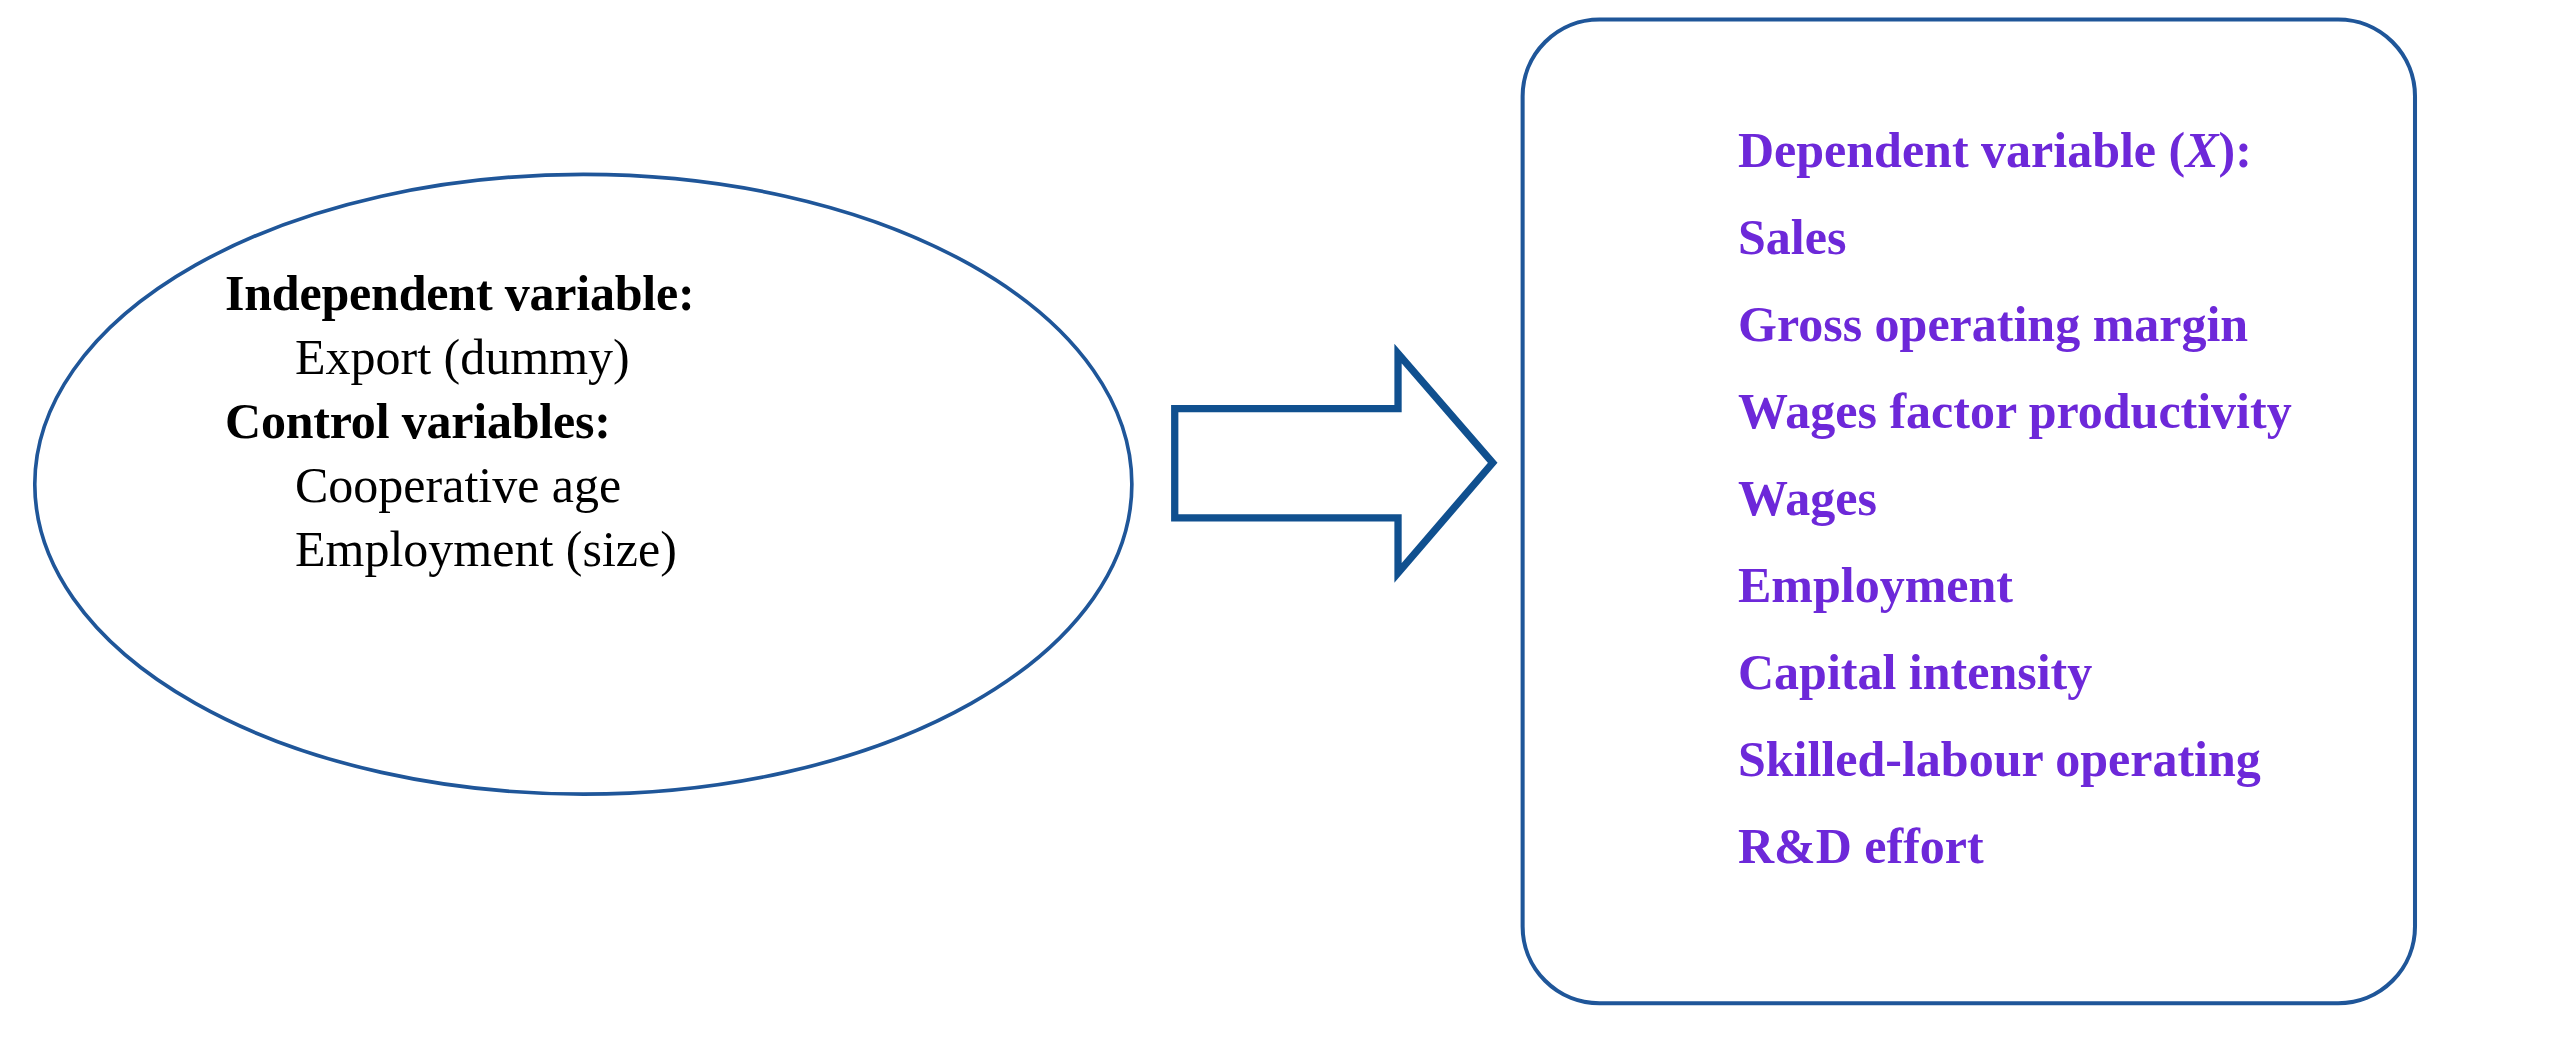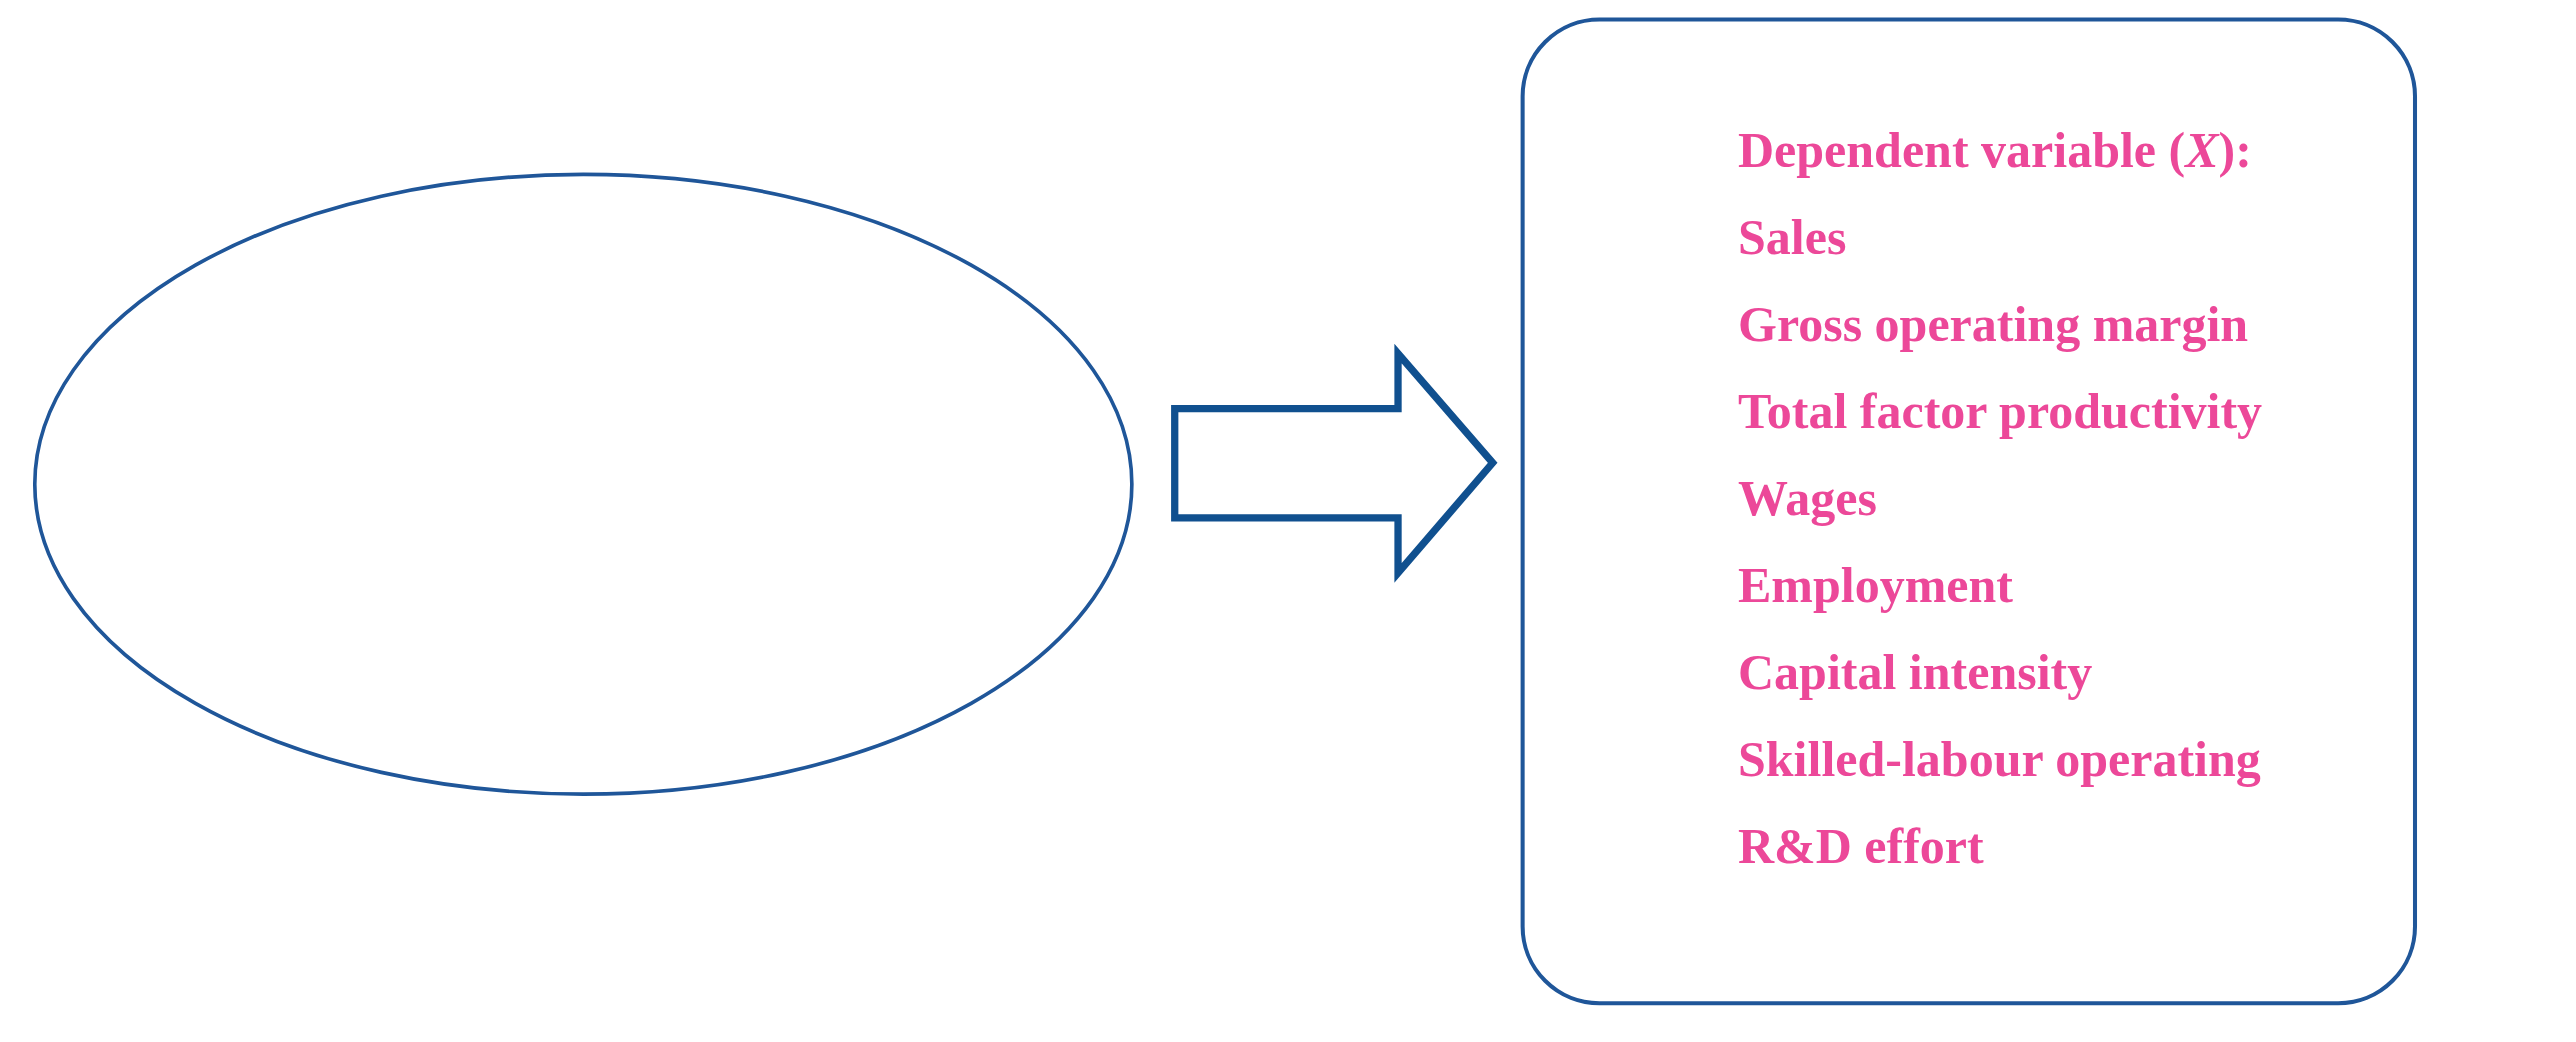--- a/index.html
+++ b/index.html
@@ -44,21 +44,21 @@
     font-weight: normal;
     padding-left: 70px;
   }
 
   
   #box-text {
     position: absolute;
     left: 1738px;
     top: 107px;
     width: 688px;
-    color: #ec4899;
+    color: #6d28d9;
     font-size: 50px;
     line-height: 87px;
     white-space: nowrap;
   }
   #box-text .box-heading {
     font-weight: bold;
   }
   #box-text .box-heading .var-x {
     font-style: italic;
     font-weight: bold;
@@ -81,27 +81,34 @@
              L 1728 437
              L 1845 572
              L 1728 708
              L 1728 640
              L 1452 640
              Z" fill="#FFFFFF" stroke="#10508F" stroke-width="9" stroke-linejoin="miter"></path>
 
     <rect x="1882" y="24" width="1103" height="1216" rx="95" ry="95" fill="#FFFFFF" stroke="#1F5699" stroke-width="5"></rect>
   </svg>
 
+  <div id="ellipse-text">
+    <div class="heading">Independent variable:</div>
+    <div class="sub">Export (dummy)</div>
+    <div class="heading">Control variables:</div>
+    <div class="sub">Cooperative age</div>
+    <div class="sub">Employment (size)</div>
+  </div>
 
   <div id="box-text">
     <div class="box-heading"><span>Dependent variable (</span><span class="var-x">X</span><span>):</span></div>
 
     <div class="dv-item">Sales</div>
     <div class="dv-item">Gross operating margin</div>
-    <div class="dv-item">Total factor productivity</div>
+    <div class="dv-item">Wages factor productivity</div>
     <div class="dv-item">Wages</div>
     <div class="dv-item">Employment</div>
     <div class="dv-item">Capital intensity</div>
     <div class="dv-item">Skilled-labour operating</div>
     <div class="dv-item">R&amp;D effort</div>
   </div>
 
 </div>
 
 

